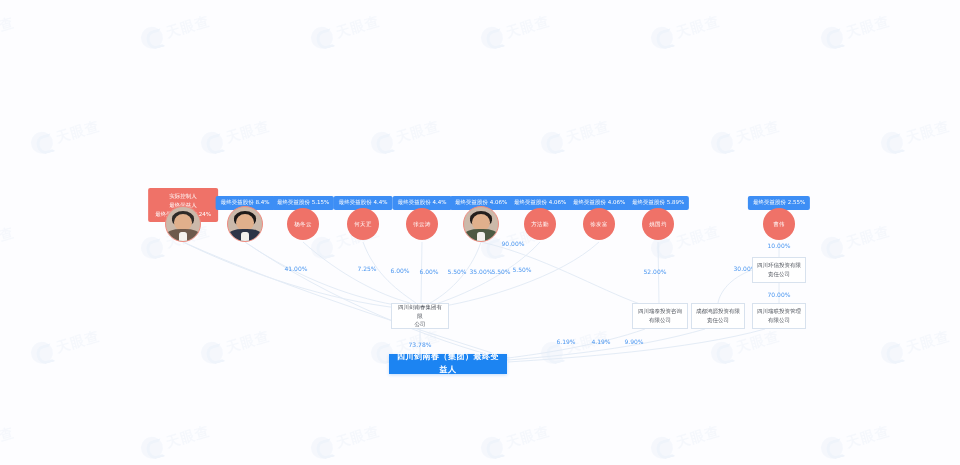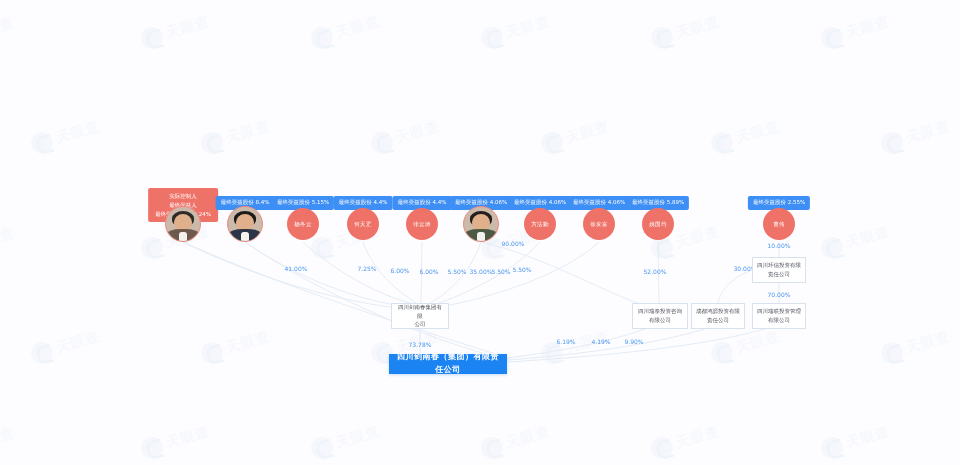--- a/index.html
+++ b/index.html
@@ -409,21 +409,21 @@
         </div>
       </div>
       <div class="box" style="left: 779px; top: 270px; width: 54px; height: 26px;">
         <div>
           <div>四川环信投资有限</div>
           <div>责任公司</div>
         </div>
       </div>
       <div class="box primary" style="left: 448px; top: 364px; width: 118px; height: 20px;">
         <div>
-          <div>四川剑南春（集团）有限责任公司</div>
+          <div>四川剑南春（集团）最终受益人</div>
         </div>
       </div>
     </div>
   <div id="pcts">
       <div class="edge-pct" style="left: 296px; top: 268px;">41.00%</div>
       <div class="edge-pct" style="left: 367px; top: 268px;">7.25%</div>
       <div class="edge-pct" style="left: 400px; top: 270px;">6.00%</div>
       <div class="edge-pct" style="left: 429px; top: 271px;">6.00%</div>
       <div class="edge-pct" style="left: 457px; top: 271px;">5.50%</div>
       <div class="edge-pct" style="left: 481px; top: 271px;">35.00%</div>

